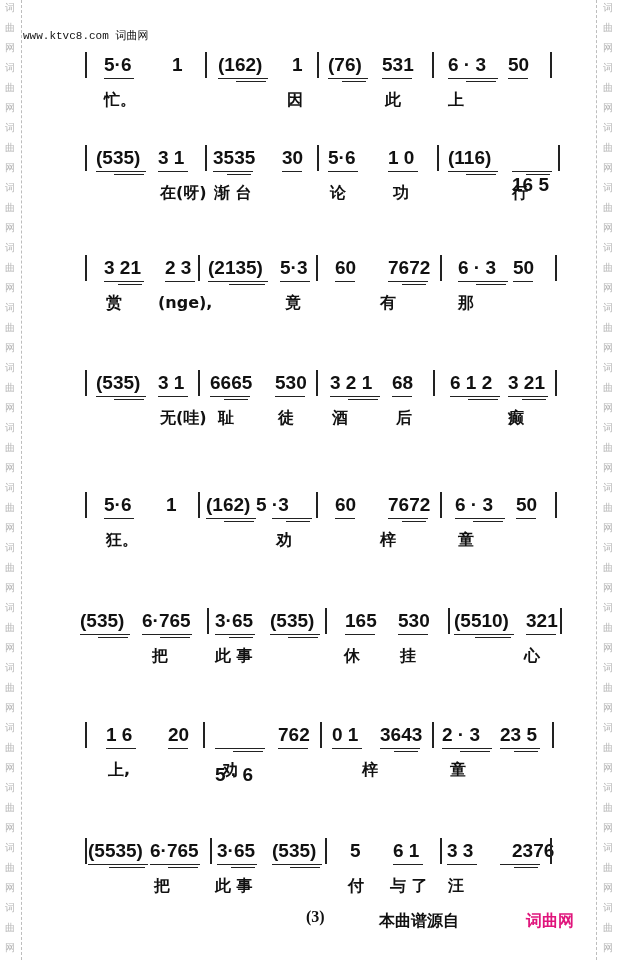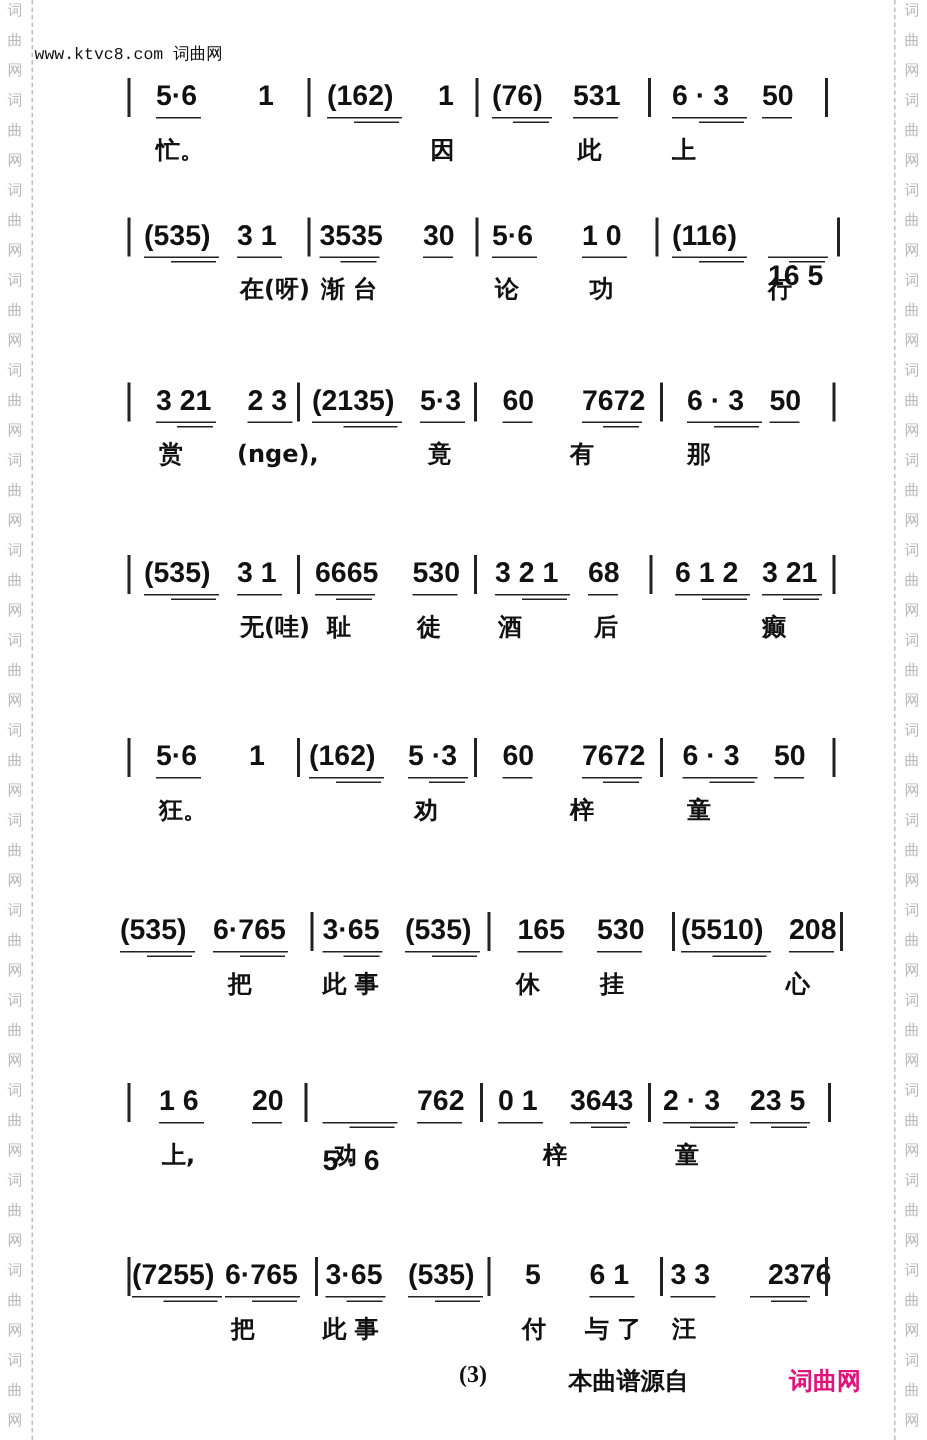--- a/index.html
+++ b/index.html
@@ -334,21 +334,21 @@
     </div>
     <div class="system" style="top: 492px;">
       <div class="barline" style="left: 5px;"></div>
       <span class="note" style="left: 24px;">5·6</span>
       <div class="under1" style="left: 24px; top: 26px; width: 30px;"></div>
       <span class="note" style="left: 86px;">1</span>
       <div class="barline" style="left: 118px;"></div>
       <span class="note" style="left: 126px;">(162)</span>
       <div class="under1" style="left: 126px; top: 26px; width: 50px;"></div>
       <div class="under1" style="left: 143.5px; top: 29px; width: 30px;"></div>
-      <span class="note" style="left: 192px;">5 ·3</span>
+      <span class="note" style="left: 176px;">5 ·3</span>
       <div class="under1" style="left: 192px; top: 26px; width: 40px;"></div>
       <div class="under1" style="left: 206px; top: 29px; width: 24px;"></div>
       <div class="barline" style="left: 236px;"></div>
       <span class="note" style="left: 255px;">60</span>
       <div class="under1" style="left: 255px; top: 26px; width: 20px;"></div>
       <span class="note" style="left: 308px;">7672</span>
       <div class="under1" style="left: 308px; top: 26px; width: 40px;"></div>
       <div class="under1" style="left: 322px; top: 29px; width: 24px;"></div>
       <div class="barline" style="left: 360px;"></div>
       <span class="note" style="left: 375px;">6 · 3</span>
@@ -378,21 +378,21 @@
       <div class="under1" style="left: 207.5px; top: 29px; width: 30px;"></div>
       <div class="barline" style="left: 245px;"></div>
       <span class="note" style="left: 265px;">165</span>
       <div class="under1" style="left: 265px; top: 26px; width: 30px;"></div>
       <span class="note" style="left: 318px;">530</span>
       <div class="under1" style="left: 318px; top: 26px; width: 30px;"></div>
       <div class="barline" style="left: 368px;"></div>
       <span class="note" style="left: 374px;">(5510)</span>
       <div class="under1" style="left: 374px; top: 26px; width: 60px;"></div>
       <div class="under1" style="left: 395px; top: 29px; width: 36px;"></div>
-      <span class="note" style="left: 446px;">208</span>
+      <span class="note" style="left: 446px;">321</span>
       <div class="under1" style="left: 446px; top: 26px; width: 30px;"></div>
       <div class="barline" style="left: 480px;"></div>
       <span class="lyric" style="left: 72px;">把</span>
       <span class="lyric" style="left: 135px;">此 事</span>
       <span class="lyric" style="left: 264px;">休</span>
       <span class="lyric" style="left: 320px;">挂</span>
       <span class="lyric" style="left: 444px;">心</span>
     </div>
     <div class="system" style="top: 722px;">
       <div class="barline" style="left: 5px;"></div>
@@ -420,21 +420,21 @@
       <div class="under1" style="left: 420px; top: 26px; width: 40px;"></div>
       <div class="under1" style="left: 434px; top: 29px; width: 24px;"></div>
       <div class="barline" style="left: 472px;"></div>
       <span class="lyric" style="left: 28px;">上,</span>
       <span class="lyric" style="left: 142px;">劝</span>
       <span class="lyric" style="left: 282px;">梓</span>
       <span class="lyric" style="left: 370px;">童</span>
     </div>
     <div class="system" style="top: 838px;">
       <div class="barline" style="left: 5px;"></div>
-      <span class="note" style="left: 8px;">(7255)</span>
+      <span class="note" style="left: 8px;">(5535)</span>
       <div class="under1" style="left: 8px; top: 26px; width: 60px;"></div>
       <div class="under1" style="left: 29px; top: 29px; width: 36px;"></div>
       <span class="note" style="left: 70px;">6·765</span>
       <div class="under1" style="left: 70px; top: 26px; width: 50px;"></div>
       <div class="under1" style="left: 87.5px; top: 29px; width: 30px;"></div>
       <div class="barline" style="left: 130px;"></div>
       <span class="note" style="left: 137px;">3·65</span>
       <div class="under1" style="left: 137px; top: 26px; width: 40px;"></div>
       <div class="under1" style="left: 151px; top: 29px; width: 24px;"></div>
       <span class="note" style="left: 192px;">(535)</span>

